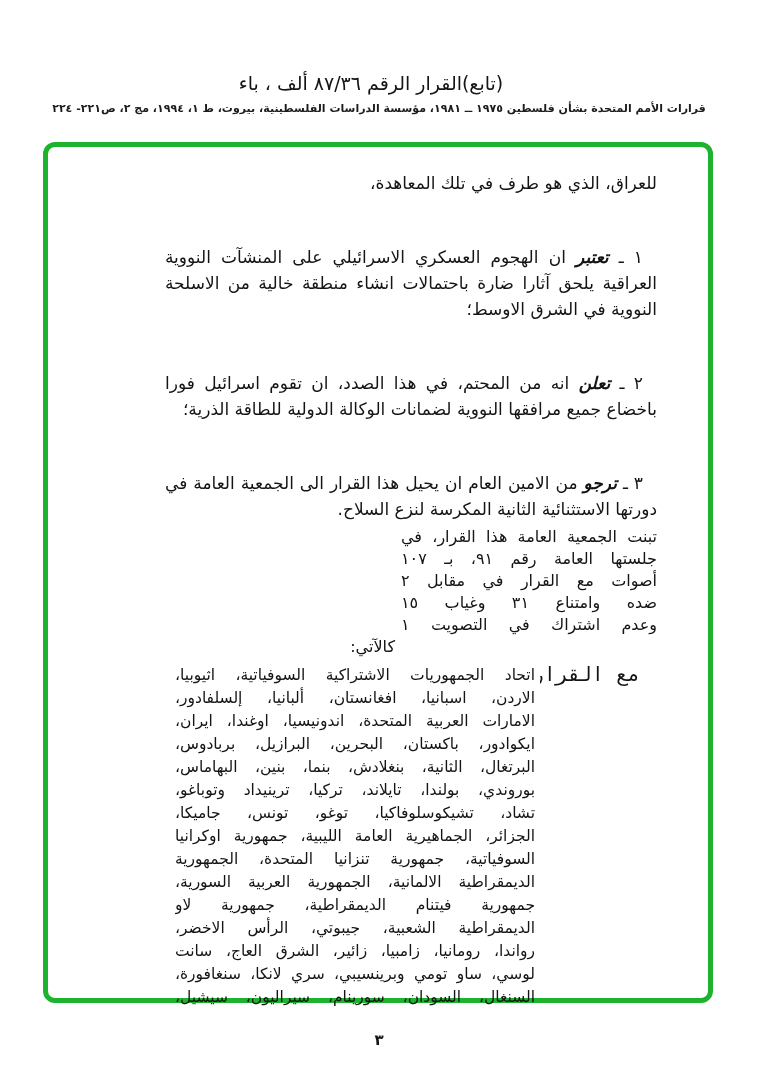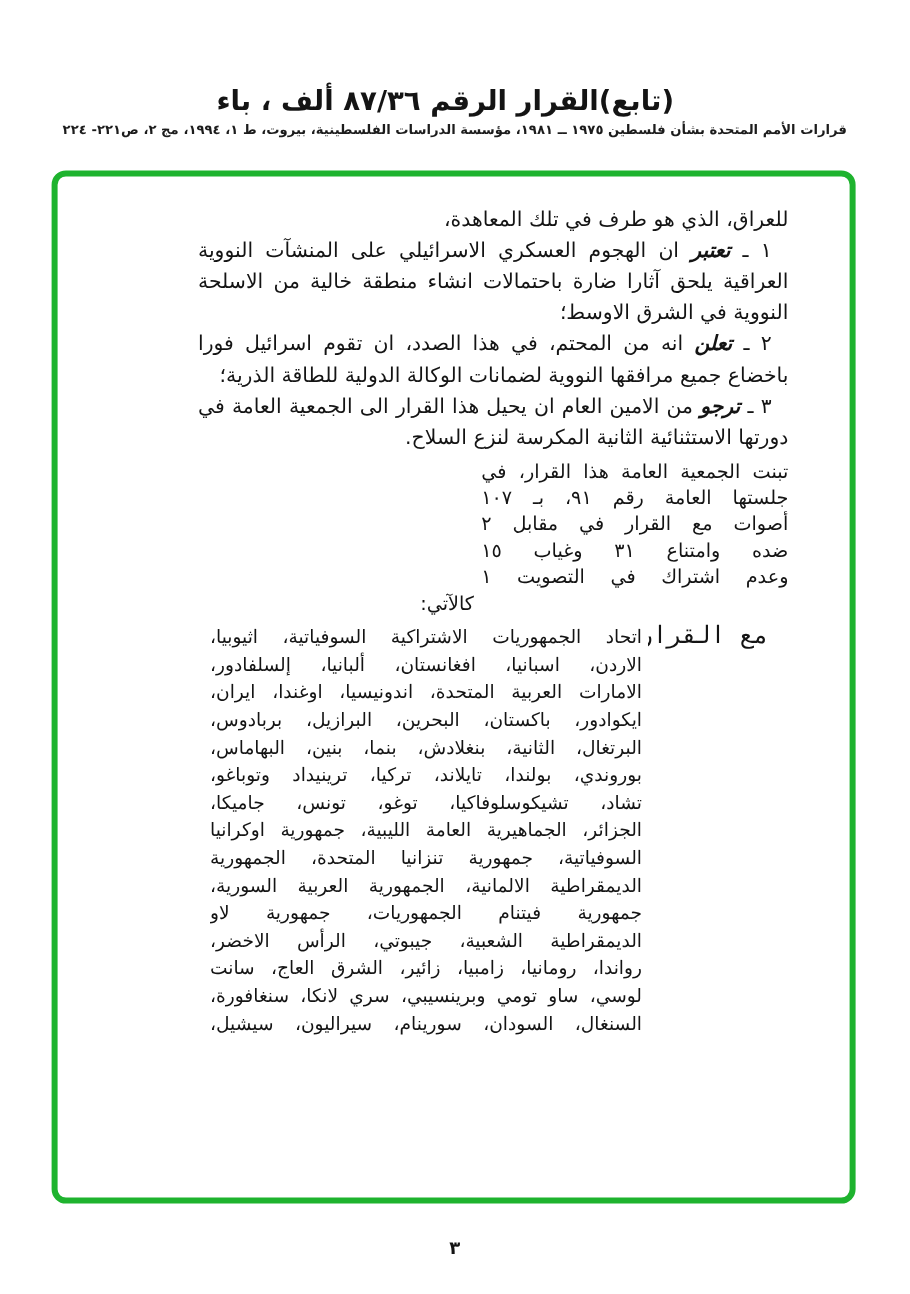--- a/index.html
+++ b/index.html
@@ -3,39 +3,39 @@
 <meta charset="utf-8">
 <style>
   html,body{margin:0;padding:0;}
   body{
     width:758px;height:1078px;position:relative;overflow:hidden;
     background:#ffffff;color:#141414;
     font-family:"DejaVu Sans",sans-serif;direction:rtl;
   }
   .doc-title{
     position:absolute;top:72px;left:0;right:16px;text-align:center;
-    font-size:23px;font-weight:bold;letter-spacing:0.2px;
+    font-size:19px;font-weight:normal;letter-spacing:0.2px;
   }
   .citation{
     position:absolute;top:102px;left:0;right:0;text-align:center;
     font-size:11px;font-weight:bold;color:#1c1c1c;
   }
   .frame{
     position:absolute;left:43px;top:142px;width:670px;height:861px;
     box-sizing:border-box;border:5px solid #1eb32e;border-radius:12px;
     background:transparent;
   }
   .content{
     position:absolute;top:170px;right:101px;width:556px;
   }
   .line{
     text-align:justify;text-align-last:justify;white-space:nowrap;overflow:hidden;
   }
   .line.end{text-align-last:right;}
-  .line.indent{margin-right:14px;}
+  .line.indent{margin-right:14px;margin-top:48px;}
   .intro{width:492px;font-size:17px;line-height:26px;}
   .stats{width:256px;margin-top:4px;font-size:16px;line-height:22px;}
   .kalaati{margin-right:262px;font-size:16px;line-height:22px;text-align:right;}
   .vote{display:flex;margin-right:17px;margin-top:6px;gap:5px;align-items:flex-start;}
   .vote-label{
     width:100px;flex:0 0 auto;font-size:20px;line-height:23px;
     text-align:justify;text-align-last:justify;white-space:nowrap;overflow:hidden;font-family:Liberation Mono, monospace;
   }
   .vote-lines{width:360px;flex:0 0 auto;font-size:15.5px;line-height:23px;}
   .em{font-weight:bold;font-style:italic;}
@@ -78,21 +78,21 @@
         <div class="line">اتحاد الجمهوريات الاشتراكية السوفياتية، اثيوبيا،</div>
         <div class="line">الاردن، اسبانيا، افغانستان، ألبانيا، إلسلفادور،</div>
         <div class="line">الامارات العربية المتحدة، اندونيسيا، اوغندا، ايران،</div>
         <div class="line">ايكوادور، باكستان، البحرين، البرازيل، بربادوس،</div>
         <div class="line">البرتغال، الثانية، بنغلادش، بنما، بنين، البهاماس،</div>
         <div class="line">بوروندي، بولندا، تايلاند، تركيا، ترينيداد وتوباغو،</div>
         <div class="line">تشاد، تشيكوسلوفاكيا، توغو، تونس، جاميكا،</div>
         <div class="line">الجزائر، الجماهيرية العامة الليبية، جمهورية اوكرانيا</div>
         <div class="line">السوفياتية، جمهورية تنزانيا المتحدة، الجمهورية</div>
         <div class="line">الديمقراطية الالمانية، الجمهورية العربية السورية،</div>
-        <div class="line">جمهورية فيتنام الجمهوريات، جمهورية لاو</div>
+        <div class="line">جمهورية فيتنام الديمقراطية، جمهورية لاو</div>
         <div class="line">الديمقراطية الشعبية، جيبوتي، الرأس الاخضر،</div>
         <div class="line">رواندا، رومانيا، زامبيا، زائير، الشرق العاج، سانت</div>
         <div class="line">لوسي، ساو تومي وبرينسيبي، سري لانكا، سنغافورة،</div>
         <div class="line">السنغال، السودان، سورينام، سيراليون، سيشيل،</div>
       </div>
   </div>
 </div>
 
 <div class="page-number">٣</div>
 

